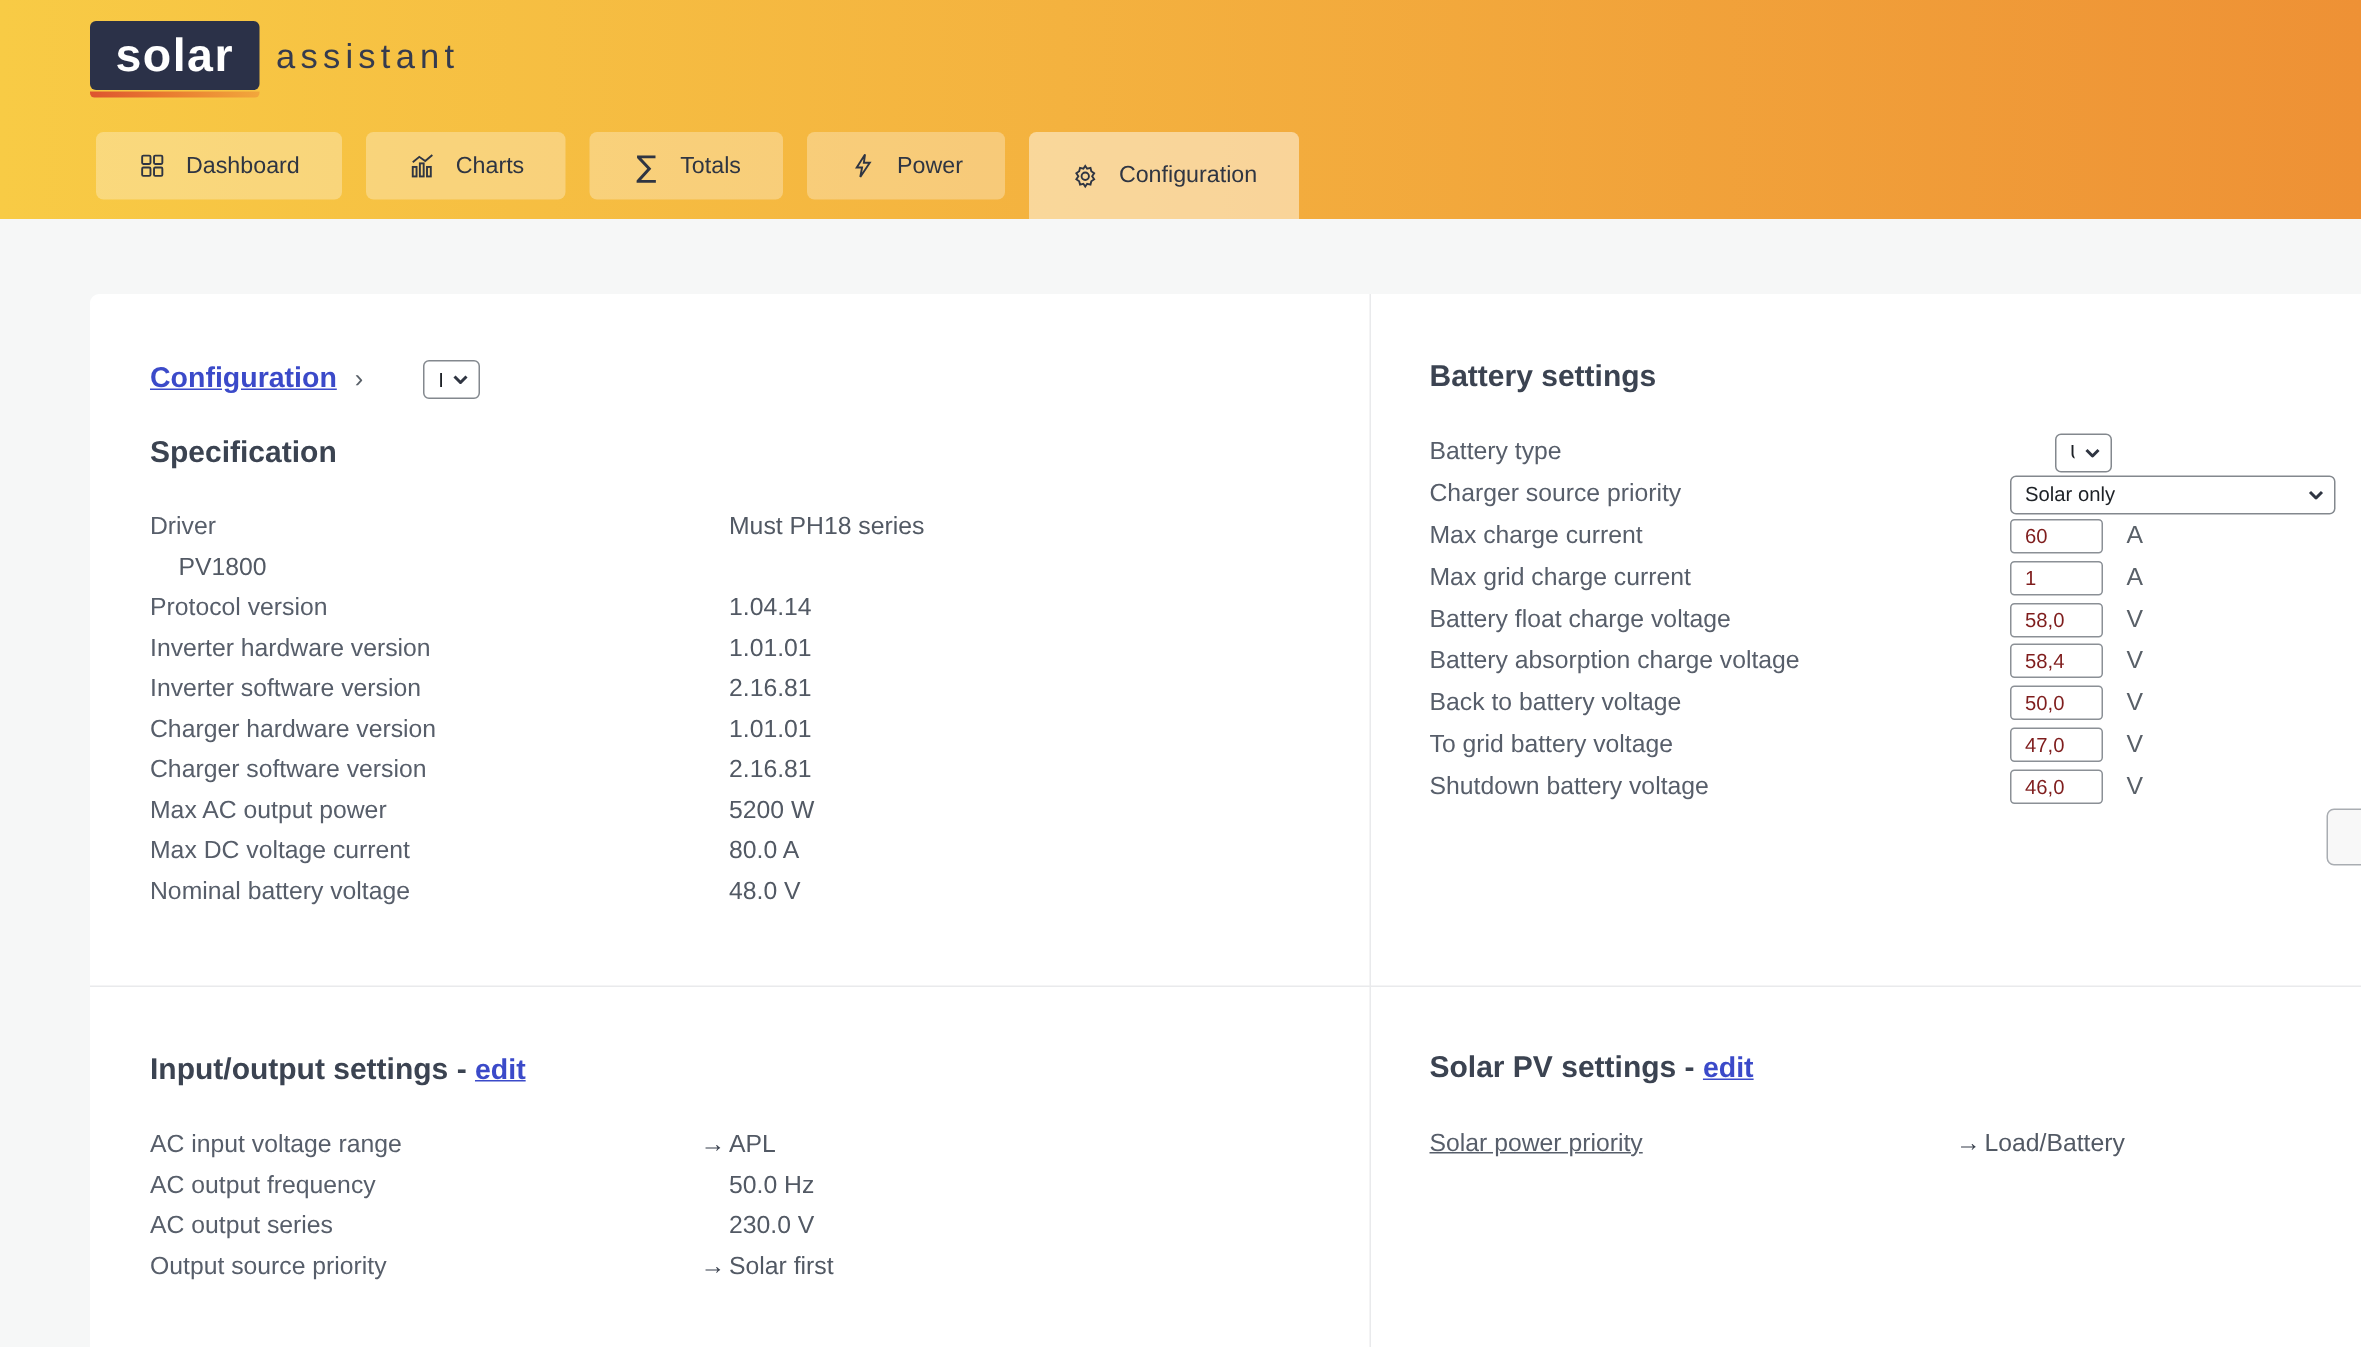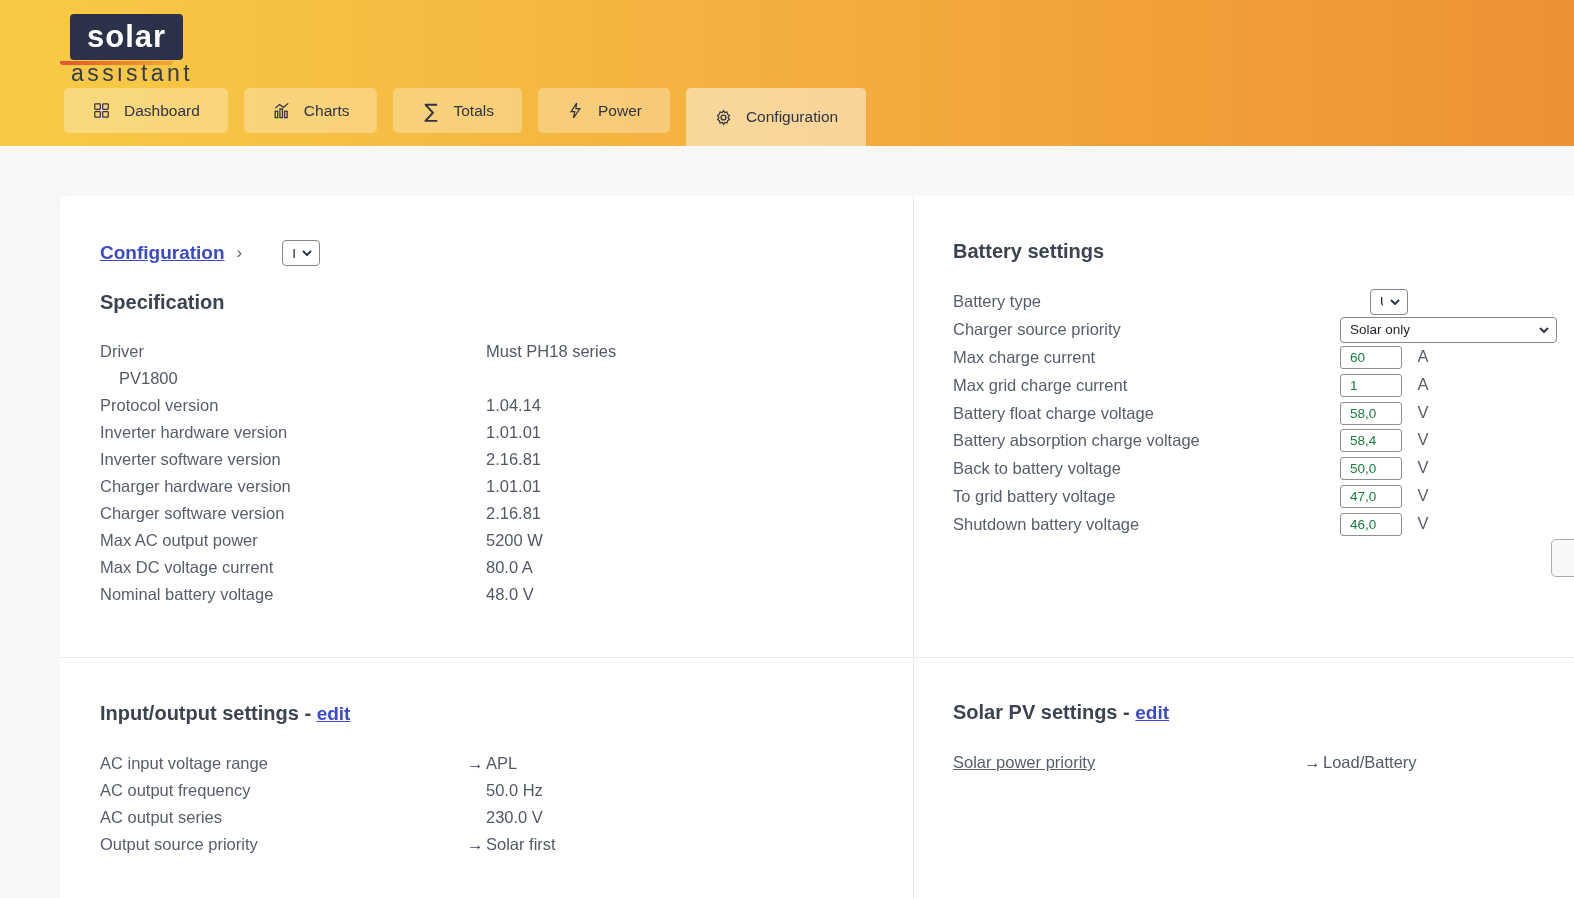--- a/index.html
+++ b/index.html
@@ -9,21 +9,21 @@
   .screen {
     position: relative; width: 1574px; height: 898px;
     background: #f6f7f7; overflow: hidden;
   }
 
   
   .header {
     position: absolute; left:0; top:0; width:100%; height:146px;
     background: linear-gradient(90deg, #f8cb45 0%, #f4b23f 45%, #ee9135 100%);
   }
-  .logo { position:absolute; left:60px; top:14px; display:flex; align-items:center; cursor:pointer;flex-direction:column; }
+  .logo { position:absolute; left:60px; top:14px; display:flex; align-items:center; cursor:pointer; }
   .logo-box {
     display:inline-flex; align-items:center; justify-content:center;
     width:113px; height:46px; background:#2b3148; border-radius:4px;
     color:#ffffff; font-size:31px; font-weight:bold; letter-spacing:1px;
   }
   .logo-underline {
     position:absolute; left:0; top:47px; width:113px; height:4px;
     background: linear-gradient(90deg, #dd5430 0%, #e8772f 40%, #f2a73c 100%);
     border-radius:0 0 3px 3px;
   }
@@ -93,21 +93,21 @@
   .spec-title { position:absolute; left:100px; top:291px; }
   .spec-table { left:100px; top:338px; }
 
   
   .battery-title { position:absolute; left:953px; top:240px; }
   .battery-fields { position:absolute; left:953px; top:288px; font-size:16.5px; color:#575e6a; }
   .bat-row { display:flex; height:27.8px; align-items:center; }
   .bat-label { width:387px; flex:0 0 387px; }
   .num-input {
     width:62px; height:23px; border:1px solid #8b9096; border-radius:3px;
-    font-family:inherit; font-size:13.5px; color:#15803d; padding:0 6px 0 9px;
+    font-family:inherit; font-size:13.5px; color:#7f1d1d; padding:0 6px 0 9px;
     background:#ffffff;
   }
   .unit { margin-left:11px; color:#596068; }
 
   
   .io-title { position:absolute; left:100px; top:702px; }
   .io-table { left:100px; top:750px; }
   .solar-title { position:absolute; left:953px; top:701px; }
   .solar-table { left:953px; top:749px; }
   .solar-table .kv-label { width:351px; flex:0 0 351px;text-decoration:underline; }

